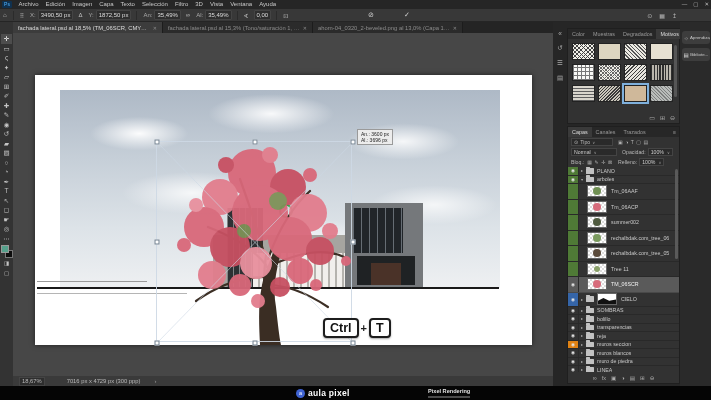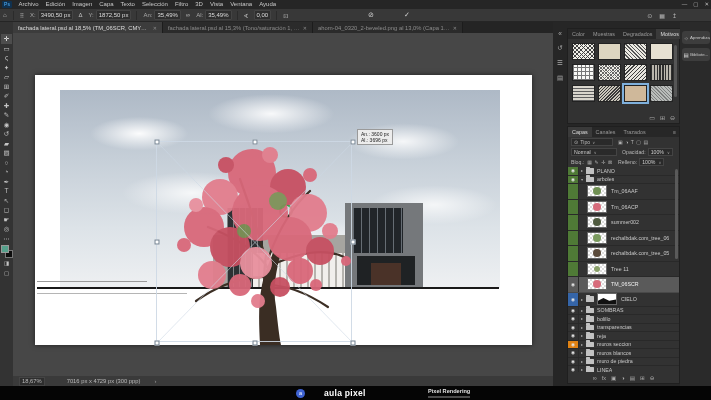--- a/index.html
+++ b/index.html
@@ -180,21 +180,21 @@
           justify-content:center;gap:5px;color:#adadad;font-size:5.6px;background:#323232;}
 
   .rail{position:absolute;left:127px;top:0;width:31px;height:364px;background:#2a2a2a;
         display:flex;flex-direction:column;align-items:stretch;padding:9px 1.5px 0;gap:4px;}
   .rail-btn{height:13px;background:#3d3d3d;border-radius:3px;display:flex;align-items:center;
             padding:0 2px;gap:1.5px;font-size:4.4px;color:#c9c9c9;overflow:hidden;white-space:nowrap;}
   .rail-btn .ric{font-size:5.5px;color:#ddd;flex:none;}
 
   
   .branding{position:absolute;left:0;top:386px;width:711px;height:14px;background:#050505;z-index:50;}
-  .brand-logo{position:absolute;left:296px;top:2px;display:flex;align-items:center;gap:19px;}
+  .brand-logo{position:absolute;left:296px;top:2px;display:flex;align-items:center;gap:3px;}
   .brand-badge{width:9px;height:9px;border-radius:50%;background:#3f63d2;color:#fff;font-size:5.5px;
                line-height:9px;text-align:center;}
   .brand-text{font-size:8.5px;font-weight:bold;color:#fff;letter-spacing:.3px;}
   .brand-right{position:absolute;left:428px;top:2px;}
   .brand-rt{font-size:5.6px;font-weight:bold;color:#e0e0e0;line-height:6px;}
   .brand-sub{width:42px;height:2px;background:#4a4a4a;margin-top:1.5px;}
 </style>
 </head>
 <body>
 
@@ -370,20 +370,25 @@
         <div class="hd" style="left:0;top:201px"></div>
         <div class="hd" style="left:98px;top:201px"></div>
         <div class="hd" style="left:196px;top:201px"></div>
       </div>
 
       <div class="tt">
         <div>An.: 3600 px</div>
         <div>Al.: 3696 px</div>
       </div>
 
+      <div class="shortcut">
+        <span class="keycap">Ctrl</span>
+        <span class="kplus">+</span>
+        <span class="keycap">T</span>
+      </div>
     </div>
   </div>
 
   <div class="statusbar">
     <span class="sb-zoom">18,67%</span>
     <span class="sb-info">7016 px x 4729 px (300 ppp)</span>
     <span class="sb-arrow">›</span>
   </div>
 
   <div class="dock">

